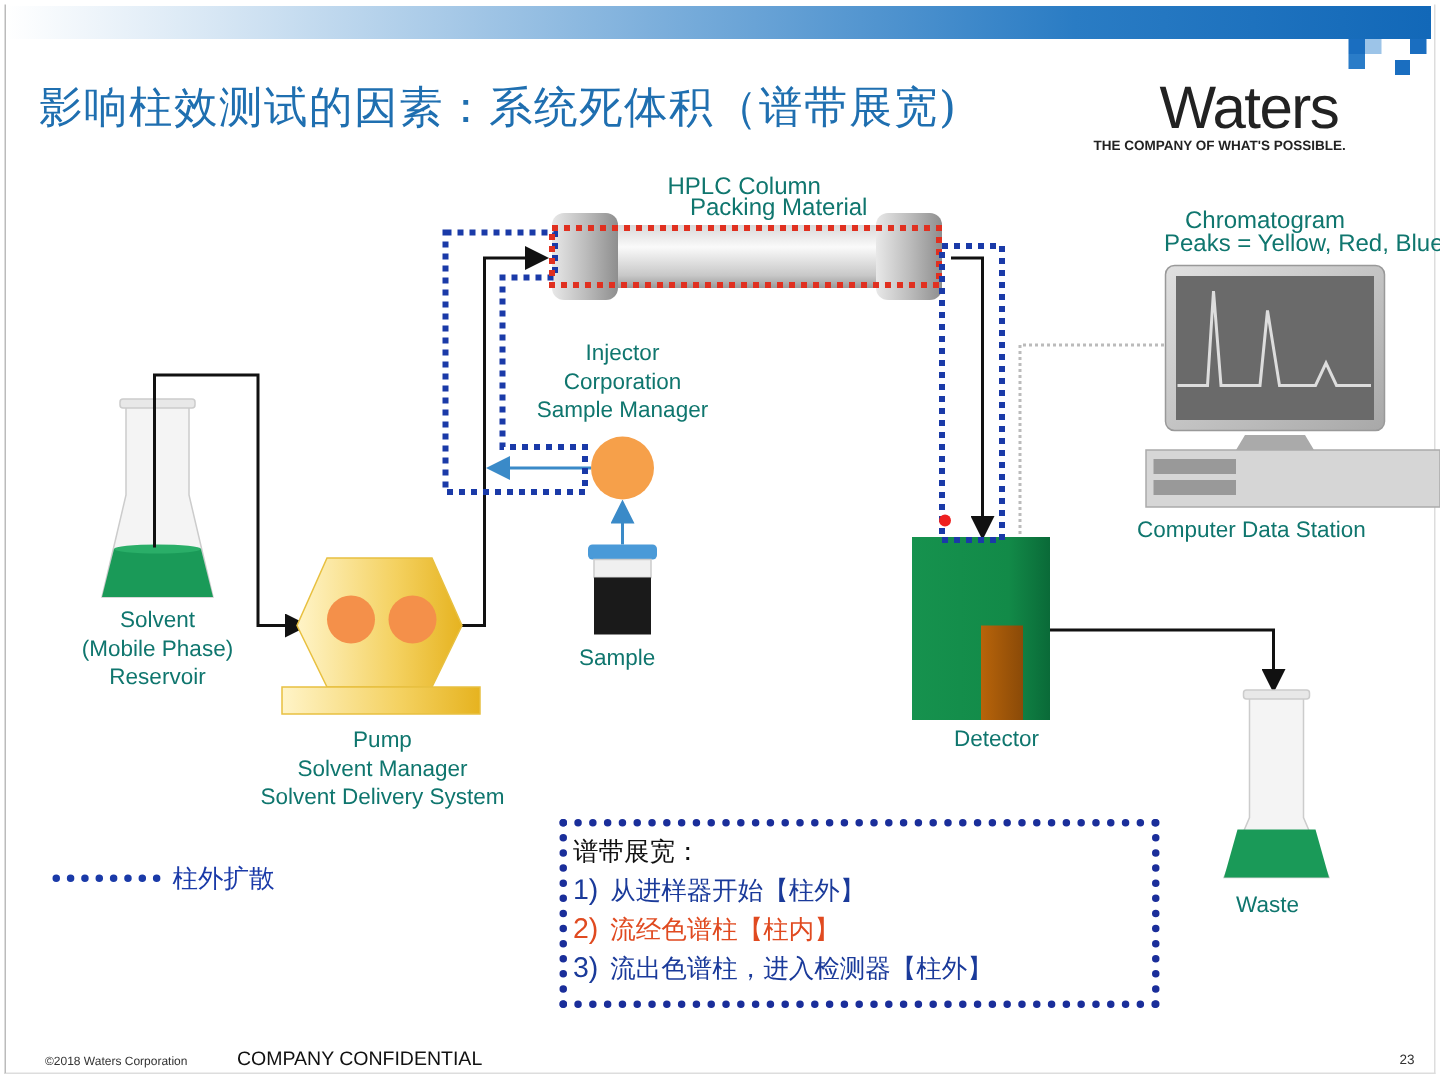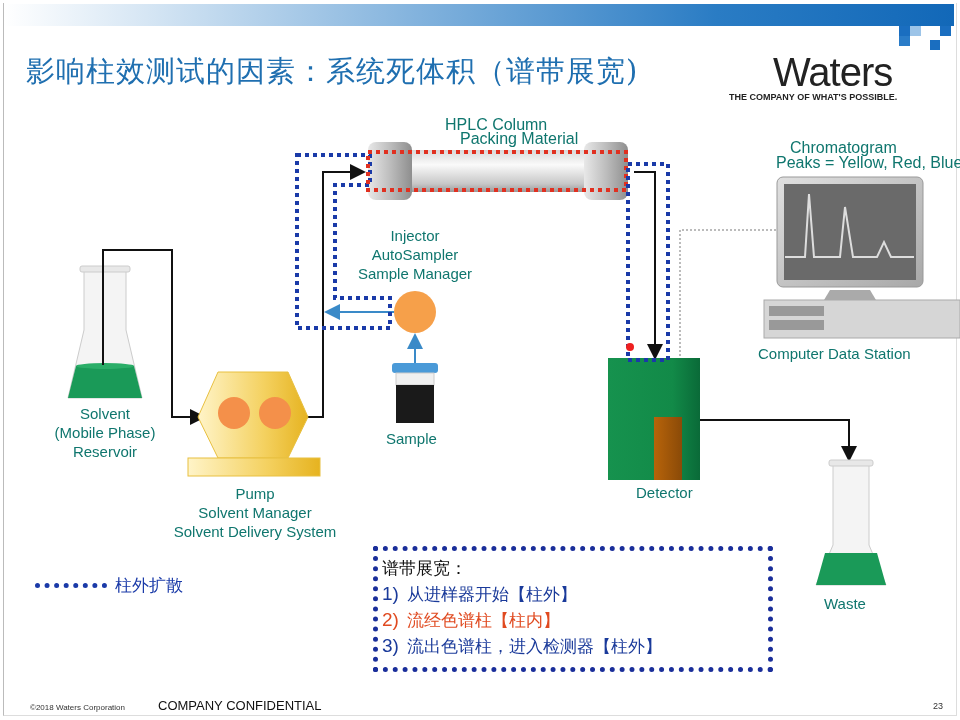--- a/index.html
+++ b/index.html
@@ -143,21 +143,21 @@
 
   <path d="M628,164 L668,164 L668,360 L628,360 Z" fill="none" stroke="#1a3aa8" stroke-width="4" stroke-dasharray="4,4"></path>
   <circle cx="630" cy="347" r="4" fill="#ee2020"></circle>
 </svg>
 
 <div class="lbl" style="left:445px;top:115px;font-size:16px;">HPLC Column</div>
 <div class="lbl small" style="left:460px;top:133px;">Packing Material</div>
 
 <div style="position:absolute;left:340px;top:226px;width:150px;">
   <div class="lbl" style="position:static">Injector</div>
-  <div class="lbl" style="position:static">AutoSampler</div>
+  <div class="lbl" style="position:static">Corporation</div>
   <div class="lbl" style="position:static">Sample Manager</div>
 </div>
 
 <div class="lbl" style="left:386px;top:429px;">Sample</div>
 
 <div style="position:absolute;left:30px;top:404px;width:150px;">
   <div class="lbl" style="position:static">Solvent</div>
   <div class="lbl" style="position:static">(Mobile Phase)</div>
   <div class="lbl" style="position:static">Reservoir</div>
 </div>

